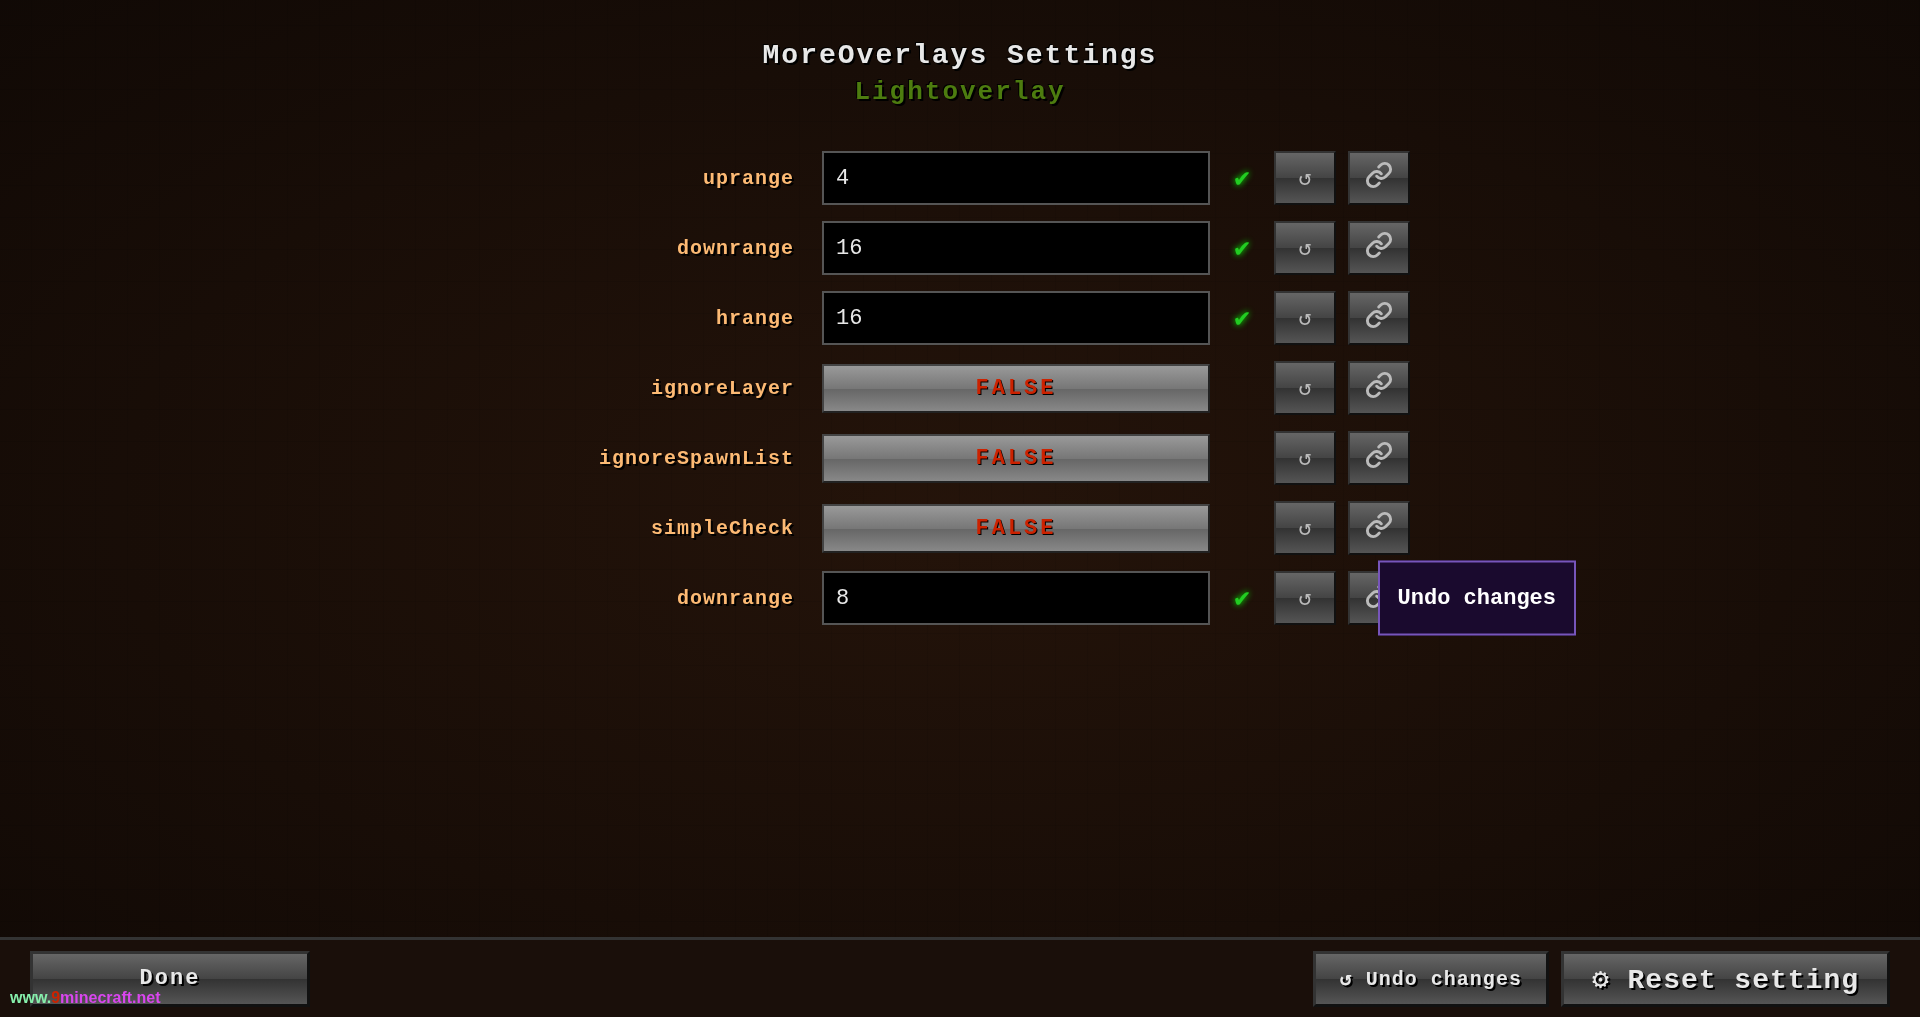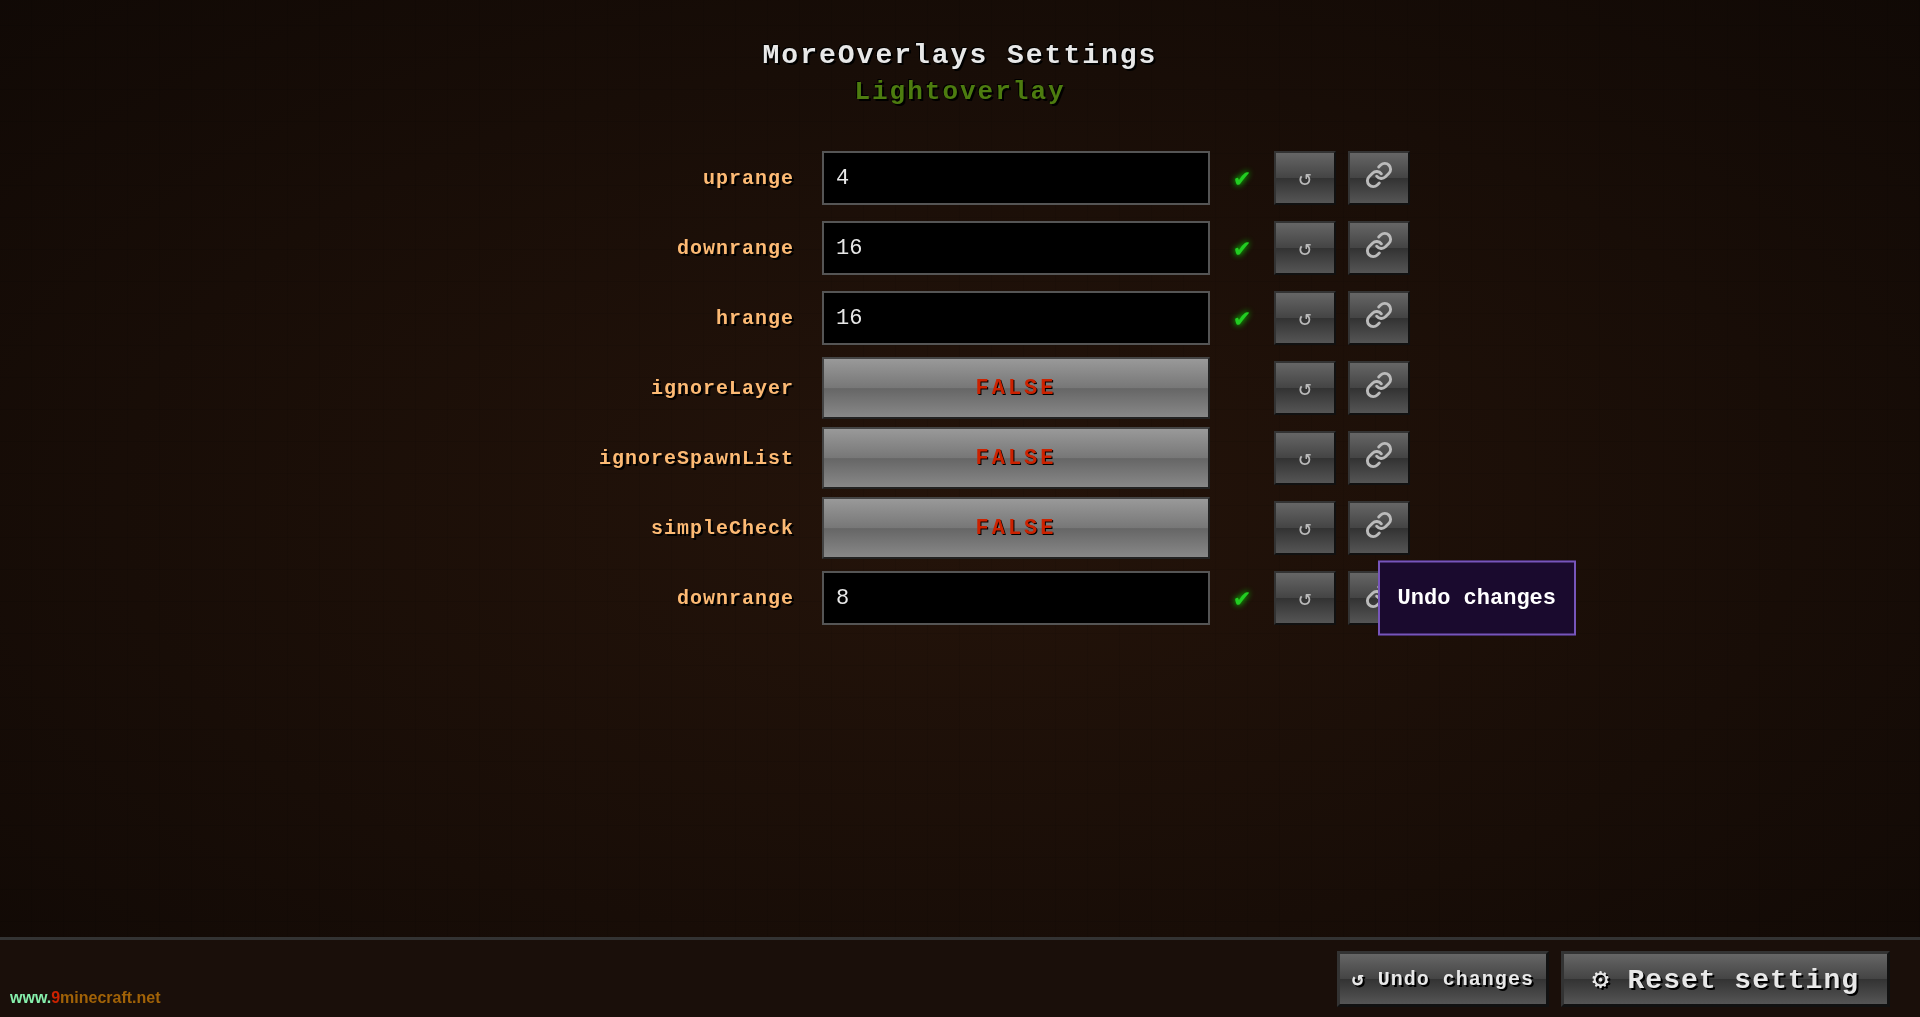--- a/index.html
+++ b/index.html
@@ -107,21 +107,21 @@
       color: #e8e8e8;
       font-size: 22px;
       font-family: 'Courier New', monospace;
       padding: 0 12px;
       outline: none;
       cursor: pointer;
     }
 
     .setting-btn-toggle {
       flex: 1;
-      height: 62px;
+      height: 49px;
       background: #8a8a8a;
       background-image: linear-gradient(to bottom, #999 0%, #777 50%, #666 51%, #888 100%);
       border: 2px solid #444;
       border-bottom-color: #222;
       border-right-color: #222;
       color: #cc2200;
       font-size: 22px;
       font-family: 'Courier New', monospace;
       font-weight: bold;
       letter-spacing: 3px;
@@ -221,21 +221,21 @@
       font-weight: bold;
       letter-spacing: 2px;
       cursor: pointer;
       text-shadow: 2px 2px 0px #000;
     }
 
     .spacer { flex: 1; }
 
     .btn-undo-changes {
       height: 56px;
-      padding: 0 12px;
+      padding: 0 24px;
       background: #555;
       background-image: linear-gradient(to bottom, #666 0%, #444 50%, #333 51%, #555 100%);
       border: 3px solid #333;
       border-bottom-color: #111;
       border-right-color: #111;
       color: #e8e8e8;
       font-size: 20px;
       font-family: 'Courier New', monospace;
       font-weight: bold;
       letter-spacing: 1px;
@@ -279,21 +279,21 @@
 
     .watermark-www {
       color: #86efac;
     }
 
     .watermark-nine {
       color: #cc2200;
     }
 
     .watermark-mc {
-      color: #a16207;
+      color: #d946ef;
     }
 
     .tooltip-wrapper {
       position: relative;
     }
   </style>
 </head>
 <body>
 
 <div class="main-container">
@@ -414,20 +414,21 @@
           <span><svg class="icon-svg" viewBox="0 0 24 24" fill="none" stroke="#bbb" stroke-width="2.5" stroke-linecap="round" stroke-linejoin="round">
       <path d="M10 13a5 5 0 0 0 7.54.54l3-3a5 5 0 0 0-7.07-7.07l-1.72 1.71"></path>
       <path d="M14 11a5 5 0 0 0-7.54-.54l-3 3a5 5 0 0 0 7.07 7.07l1.71-1.71"></path>
     </svg></span>
         </div>
       </div>
     </div>
 </div>
 
 <div class="bottom-bar">
+  <button class="btn-done">Done</button>
   <div class="spacer"></div>
   <button class="btn-undo-changes">↺  Undo changes</button>
   <button class="btn-reset">⚙  Reset setting</button>
 </div>
 
 <div class="watermark">
   <span class="watermark-www">www.</span><span class="watermark-nine">9</span><span class="watermark-mc">minecraft.net</span>
 </div>
 
 </body></html>

